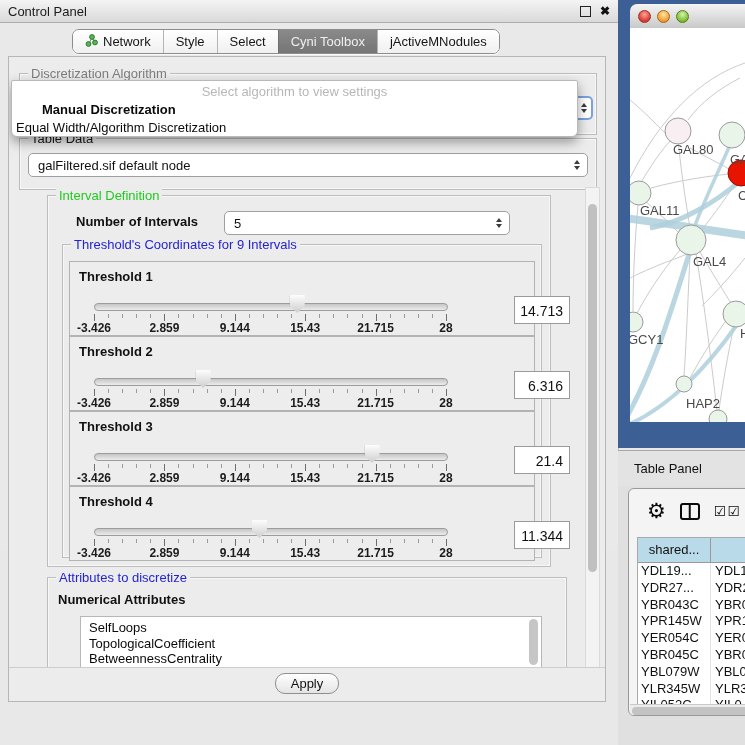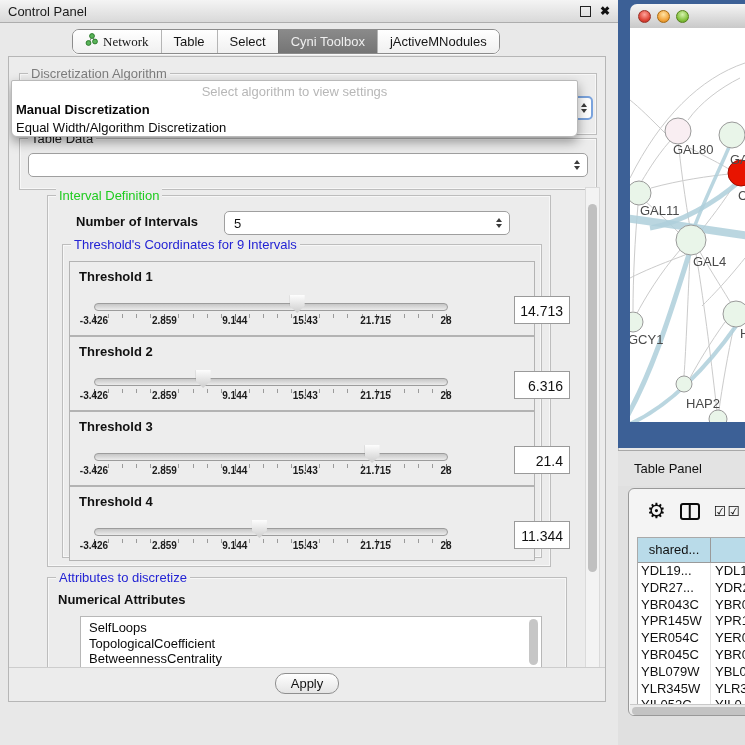--- a/index.html
+++ b/index.html
@@ -19,21 +19,21 @@
   .cp-title{font-size:13px;color:#1a1a1a;}
   .cp-winbtns{margin-left:auto;display:flex;align-items:center;gap:9px;}
   .float-btn{width:9px;height:9px;border:1.5px solid #222;display:inline-block;}
   .close-btn{font-size:12px;font-weight:bold;color:#111;line-height:10px;cursor:default;}
 
   
   .tabstrip{position:absolute;display:inline-flex;border:1px solid #8c8c8c;border-radius:7px;
     overflow:hidden;background:#fcfcfc;height:23px;box-shadow:0 1px 0 rgba(255,255,255,.7);}
   .tabstrip .tab{display:flex;align-items:center;gap:5px;padding:0 12px;font-size:13px;color:#161616;
     background:linear-gradient(#ffffff,#f0f0f0);border-left:1px solid #b5b5b5;white-space:nowrap;cursor:default;}
-  .tabstrip .tab:first-child{border-left:none;font-family:Liberation Serif, serif;}
+  .tabstrip .tab:first-child{border-left:none;}
   .tabstrip .tab.sel{background:linear-gradient(#8a8a8a,#757575);color:#efefef;border-left-color:#6f6f6f;}
 
   
   .cp-content{position:absolute;left:8px;top:56px;width:596px;height:644px;
     background:#ececec;border:1px solid #b6b6b6;overflow:hidden;}
 
   .group{position:absolute;border:1px solid #bdbdbd;box-shadow:inset 0 0 0 1px #f7f7f7;}
   .group-chip{position:absolute;top:-8px;left:8px;background:#ececec;padding:0 3px;font-size:13px;line-height:15px;white-space:nowrap;}
   .chip-green{color:#1ecb1e;}
   .chip-blue{color:#2323d4;}
@@ -46,37 +46,37 @@
   .spin i{display:block;width:0;height:0;border-left:3.5px solid transparent;border-right:3.5px solid transparent;}
   .spin .up{border-bottom:4px solid #3c3c3c;}
   .spin .dn{border-top:4px solid #3c3c3c;}
 
   
   .popup{position:absolute;left:2px;top:23px;width:567px;height:57px;background:#fff;
     border:1px solid #b9b9b9;border-radius:2px 2px 6px 6px;box-shadow:0 5px 12px rgba(0,0,0,.38);
     z-index:20;box-sizing:border-box;padding-top:2px;}
   .popup .ph{Text-align:center;color:#b7b7b7;font-size:13px;height:18px;line-height:18px;text-align:center;}
   .popup .opt{font-size:13px;padding:1px 4px;line-height:16px;color:#0a0a0a;}
-  .popup .opt.b{font-weight:bold;}
+  .popup .opt.b{font-weight:bold;margin-left:26px;}
   .focus-combo{position:absolute;left:558px;top:39px;width:26px;height:24px;background:#fff;
     border:2px solid #7aa3dd;border-radius:5px;box-sizing:border-box;z-index:5;}
   .focus-combo .spin{right:4px;}
 
   
   .thresh-panel{position:absolute;left:6px;width:464px;height:73px;border:1px solid #b3b3b3;background:#ededed;}
   .tp-label{position:absolute;left:9px;top:7px;font-weight:bold;font-size:13px;color:#111;}
   .tp-track{position:absolute;left:24px;top:41px;width:352px;height:6px;border:1px solid #9c9c9c;border-radius:4px;
     background:linear-gradient(#c6c6c6,#ececec);}
   .tp-thumb{position:absolute;top:33px;width:15px;height:18px;
     clip-path:polygon(0 0,100% 0,100% 60%,50% 100%,0 60%);
     background:linear-gradient(#fdfdfd,#cdcdcd);filter:drop-shadow(0 0 1px #777);}
   .tick{position:absolute;width:1px;background:#6e6e6e;}
   .tick.major{top:52px;height:7px;}
   .tick.minor{top:52px;height:4px;background:#9a9a9a;}
-  .tick-label{position:absolute;top:53px;transform:translateX(-50%);font-size:10px;font-weight:bold;color:#1c1c1c;white-space:nowrap;}
+  .tick-label{position:absolute;top:59px;transform:translateX(-50%);font-size:12px;font-weight:bold;color:#1c1c1c;white-space:nowrap;}
   .tp-value{position:absolute;left:444px;top:34px;width:56px;height:28px;background:#fff;border:1px solid #9a9a9a;
     font-size:14px;text-align:right;line-height:28px;padding-right:6px;box-sizing:border-box;}
 
   
   .attr-list{position:absolute;left:32px;top:38px;width:462px;height:52px;background:#fff;border:1px solid #b7b7b7;
     overflow:hidden;box-sizing:border-box;}
   .attr-item{font-size:13px;line-height:15.5px;padding-left:8px;color:#0a0a0a;}
   .attr-item:first-child{padding-top:3px;}
   .vscroll-thumb{position:absolute;background:#c6c6c6;border-radius:5px;}
 
@@ -140,21 +140,21 @@
         <span><svg width="13" height="13" viewBox="0 0 13 13">
             <line x1="4" y1="10" x2="7" y2="3" stroke="#8a8a8a"></line>
             <line x1="7" y1="3" x2="10" y2="8" stroke="#8a8a8a"></line>
             <circle cx="3.5" cy="10" r="2.4" fill="#59b459" stroke="#2e7d2e"></circle>
             <circle cx="7" cy="3" r="2.4" fill="#59b459" stroke="#2e7d2e"></circle>
             <circle cx="10" cy="8.5" r="2.4" fill="#59b459" stroke="#2e7d2e"></circle>
           </svg></span>
         <span>Network</span>
       </div>
       <div class="tab">
-        <span>Table</span>
+        <span>Style</span>
       </div>
       <div class="tab">
         <span>Select</span>
       </div>
       <div class="tab sel">
         <span>Cyni Toolbox</span>
       </div>
       <div class="tab">
         <span>jActiveMNodules</span>
       </div>
@@ -175,20 +175,21 @@
 
     <div class="popup">
       <div class="ph">Select algorithm to view settings</div>
       <div class="opt b">Manual Discretization</div>
       <div class="opt">Equal Width/Algorithm Discretization</div>
     </div>
 
     <div class="group" style="left:10px;top:81px;width:576px;height:50px;">
       <span class="group-chip chip-black">Table Data</span>
       <div class="combo" style="left:8px;top:14px;right:8px;">
+        <span>galFiltered.sif default node</span>
         <span class="spin">
             <i class="up"></i>
             <i class="dn"></i>
           </span>
       </div>
     </div>
 
     <div class="group" style="left:38px;top:138px;width:502px;height:370px;">
       <span class="group-chip chip-green">Interval Definition</span>
 

